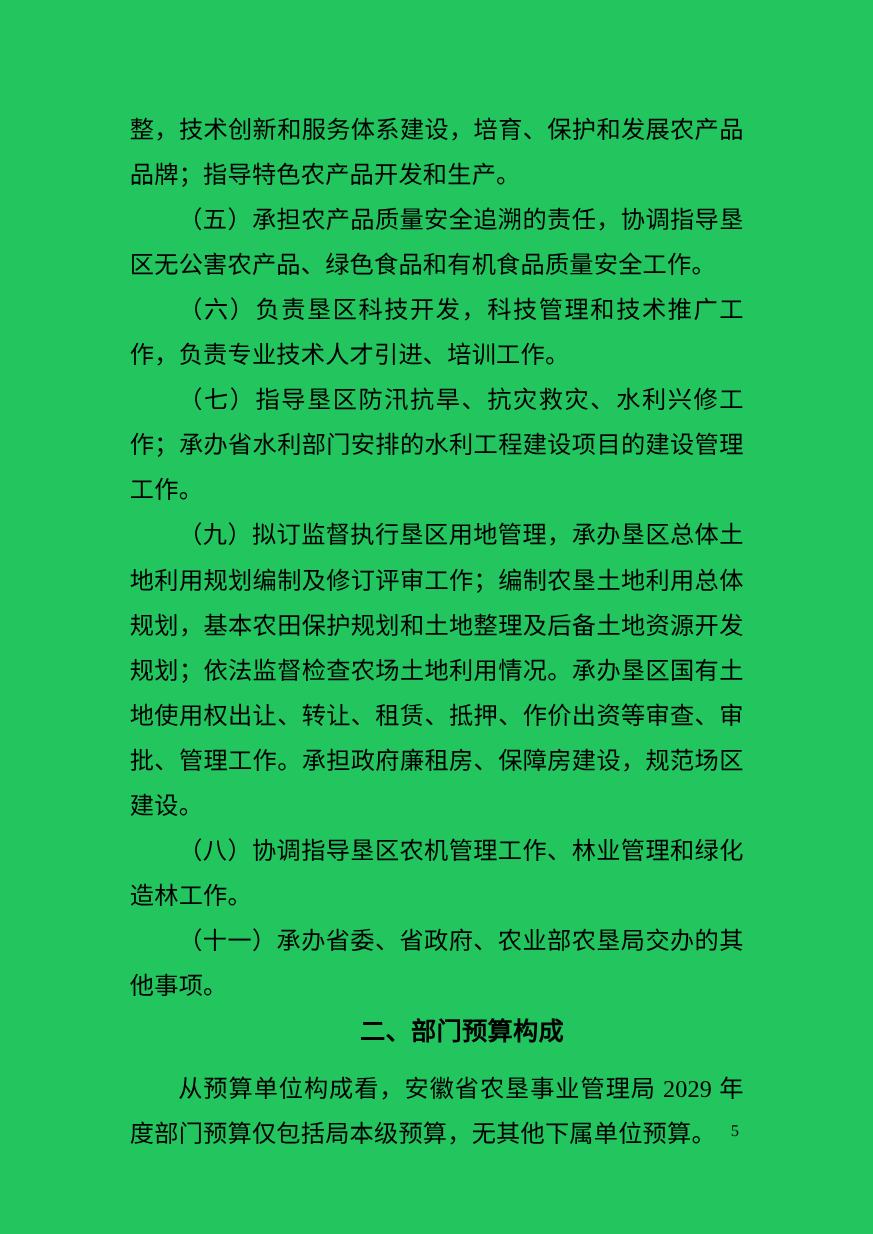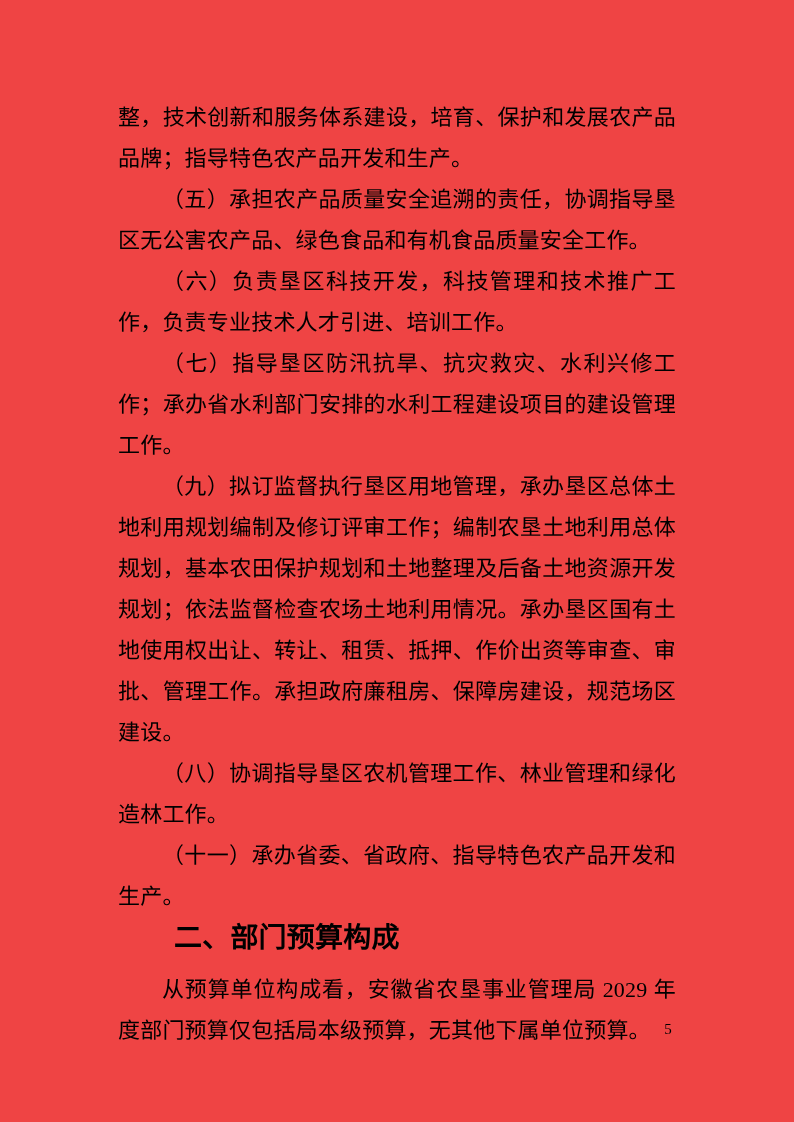--- a/index.html
+++ b/index.html
@@ -4,21 +4,21 @@
 <style>
   html, body {
     margin: 0;
     padding: 0;
     background: #ffffff;
   }
   .page {
     position: relative;
     width: 794px;
     height: 1122px;
-    background: #ef4444;
+    background: #22c55e;
     overflow: hidden;
     color: #000000;
   }
   .content {
     position: absolute;
     left: 118px;
     top: 97px;
     width: 558px;
     font-family: "Liberation Serif", "DejaVu Serif", serif;
   }
@@ -29,26 +29,27 @@
     text-align: justify;
     text-justify: inter-ideograph;
     word-break: break-all;
     letter-spacing: 0.2px;
   }
   .content p.indent {
     text-indent: 2em;
   }
   .section-heading {
     margin: 0 0 11px 0;
-    font-size: 28px;
+    font-size: 23px;
     line-height: 41px;
     font-weight: bold;
     text-indent: 2em;
     font-family: Liberation Sans, sans-serif;
     letter-spacing: 0.2px;
+    text-align: center;
   }
   .page-number {
     position: absolute;
     left: 656px;
     top: 1019px;
     width: 24px;
     text-align: center;
     font-family: "Liberation Serif", "DejaVu Serif", serif;
     font-size: 15px;
     line-height: 20px;
@@ -59,18 +60,18 @@
 <body>
 
 <div class="page">
   <div class="content">
     <p>整，技术创新和服务体系建设，培育、保护和发展农产品品牌；指导特色农产品开发和生产。</p>
     <p class="indent">（五）承担农产品质量安全追溯的责任，协调指导垦区无公害农产品、绿色食品和有机食品质量安全工作。</p>
     <p class="indent">（六）负责垦区科技开发，科技管理和技术推广工作，负责专业技术人才引进、培训工作。</p>
     <p class="indent">（七）指导垦区防汛抗旱、抗灾救灾、水利兴修工作；承办省水利部门安排的水利工程建设项目的建设管理工作。</p>
     <p class="indent">（九）拟订监督执行垦区用地管理，承办垦区总体土地利用规划编制及修订评审工作；编制农垦土地利用总体规划，基本农田保护规划和土地整理及后备土地资源开发规划；依法监督检查农场土地利用情况。承办垦区国有土地使用权出让、转让、租赁、抵押、作价出资等审查、审批、管理工作。承担政府廉租房、保障房建设，规范场区建设。</p>
     <p class="indent">（八）协调指导垦区农机管理工作、林业管理和绿化造林工作。</p>
-    <p class="indent">（十一）承办省委、省政府、指导特色农产品开发和生产。</p>
+    <p class="indent">（十一）承办省委、省政府、农业部农垦局交办的其他事项。</p>
     <h2 class="section-heading">二、部门预算构成</h2>
     <p class="indent">从预算单位构成看，安徽省农垦事业管理局 2029 年度部门预算仅包括局本级预算，无其他下属单位预算。</p>
   </div>
   <div class="page-number">5</div>
 </div>
 
 </body></html>

